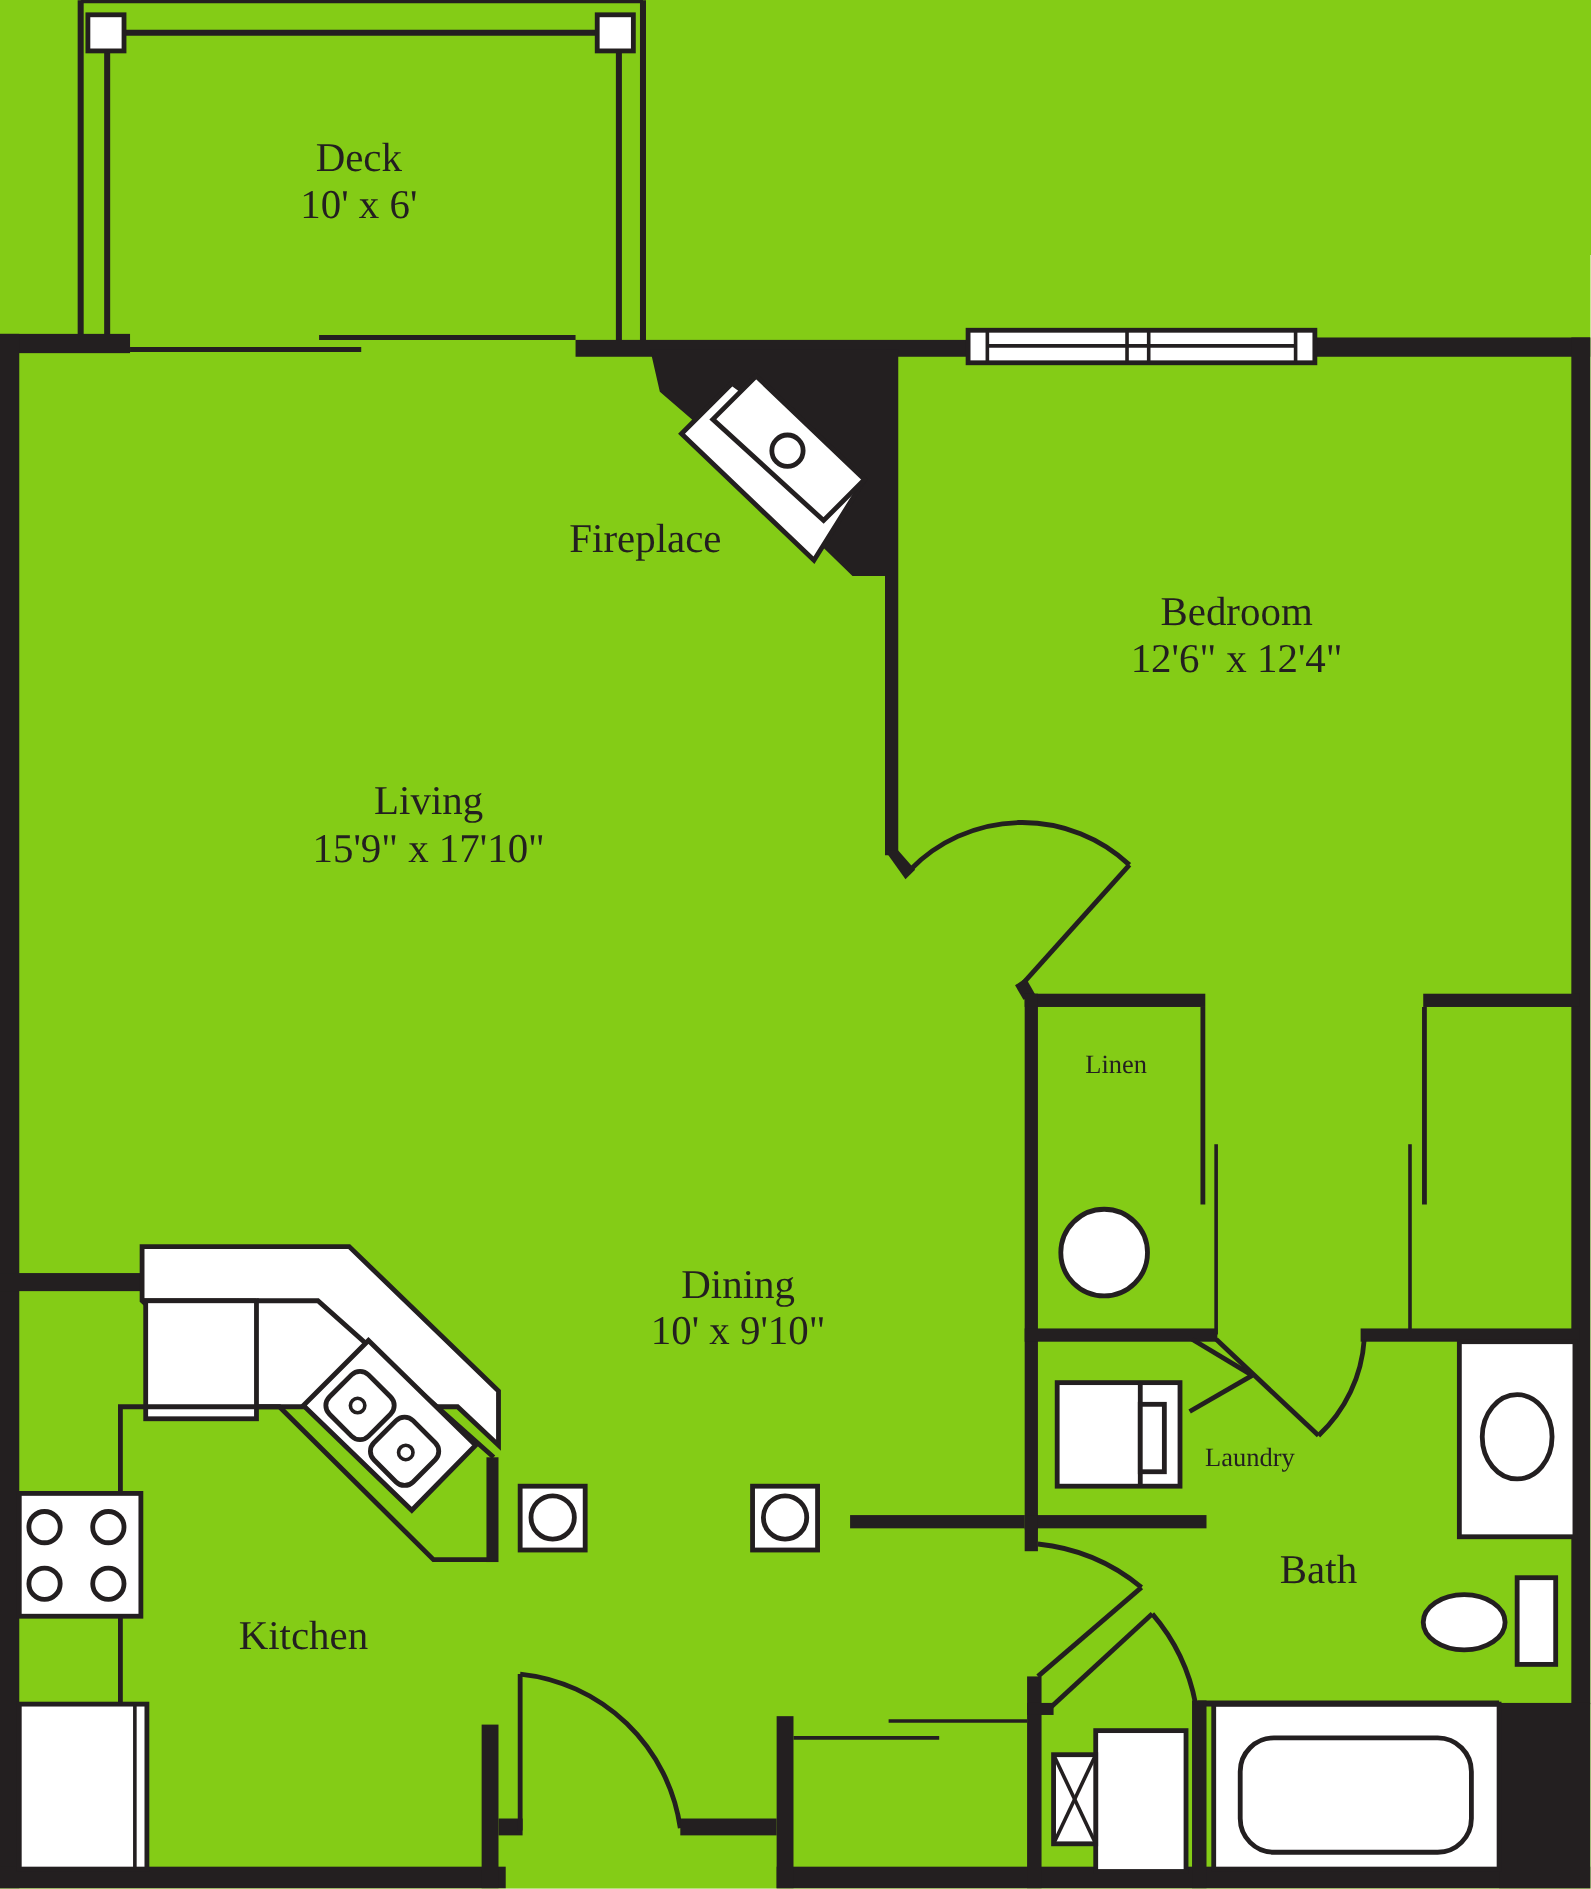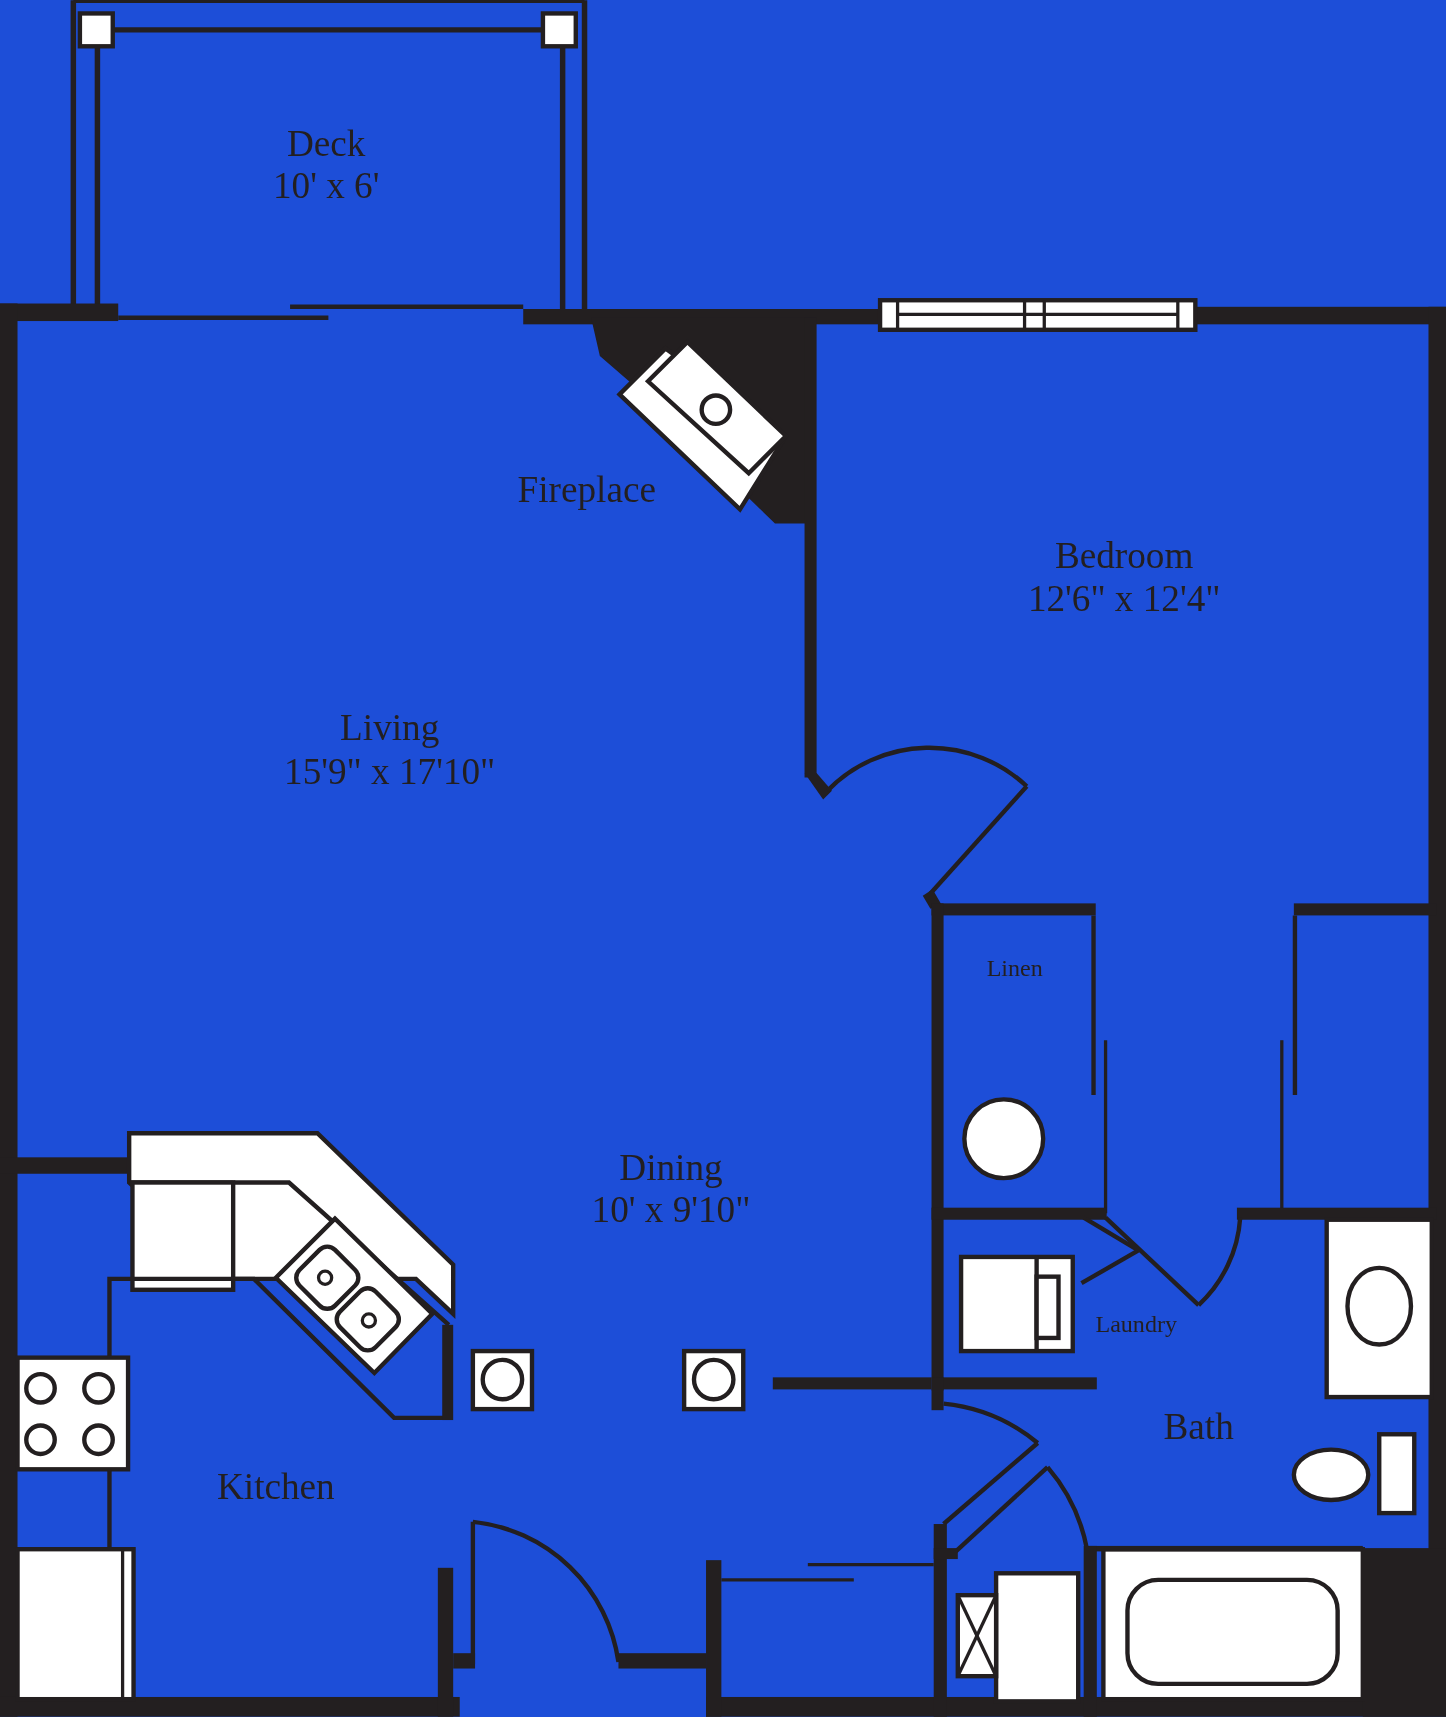--- a/index.html
+++ b/index.html
@@ -1,16 +1,16 @@
 <!DOCTYPE html>
 <html><head>
 <meta charset="utf-8">
 <style>
   html, body { margin:0; padding:0; background:#ffffff; }
-  #plan { width:1446px; height:1717px; position:relative; overflow:hidden; background:#1d4ed8; }
+  #plan { width:1446px; height:1717px; position:relative; overflow:hidden; background:#84cc16; }
   svg { display:block; }
   .wall { fill:#231f20; }
   .ln { fill:none; stroke:#231f20; stroke-width:4; }
   .ln3 { fill:none; stroke:#231f20; stroke-width:3; }
   .ln5 { fill:none; stroke:#231f20; stroke-width:5; }
   .fillw { fill:#ffffff; stroke:#231f20; stroke-width:4; }
   text { font-family:"Liberation Serif", "DejaVu Serif", serif; fill:#231f20; }
   .lbl { font-size:34px; }
   .lbl-sm { font-size:22px; }
 </style>

